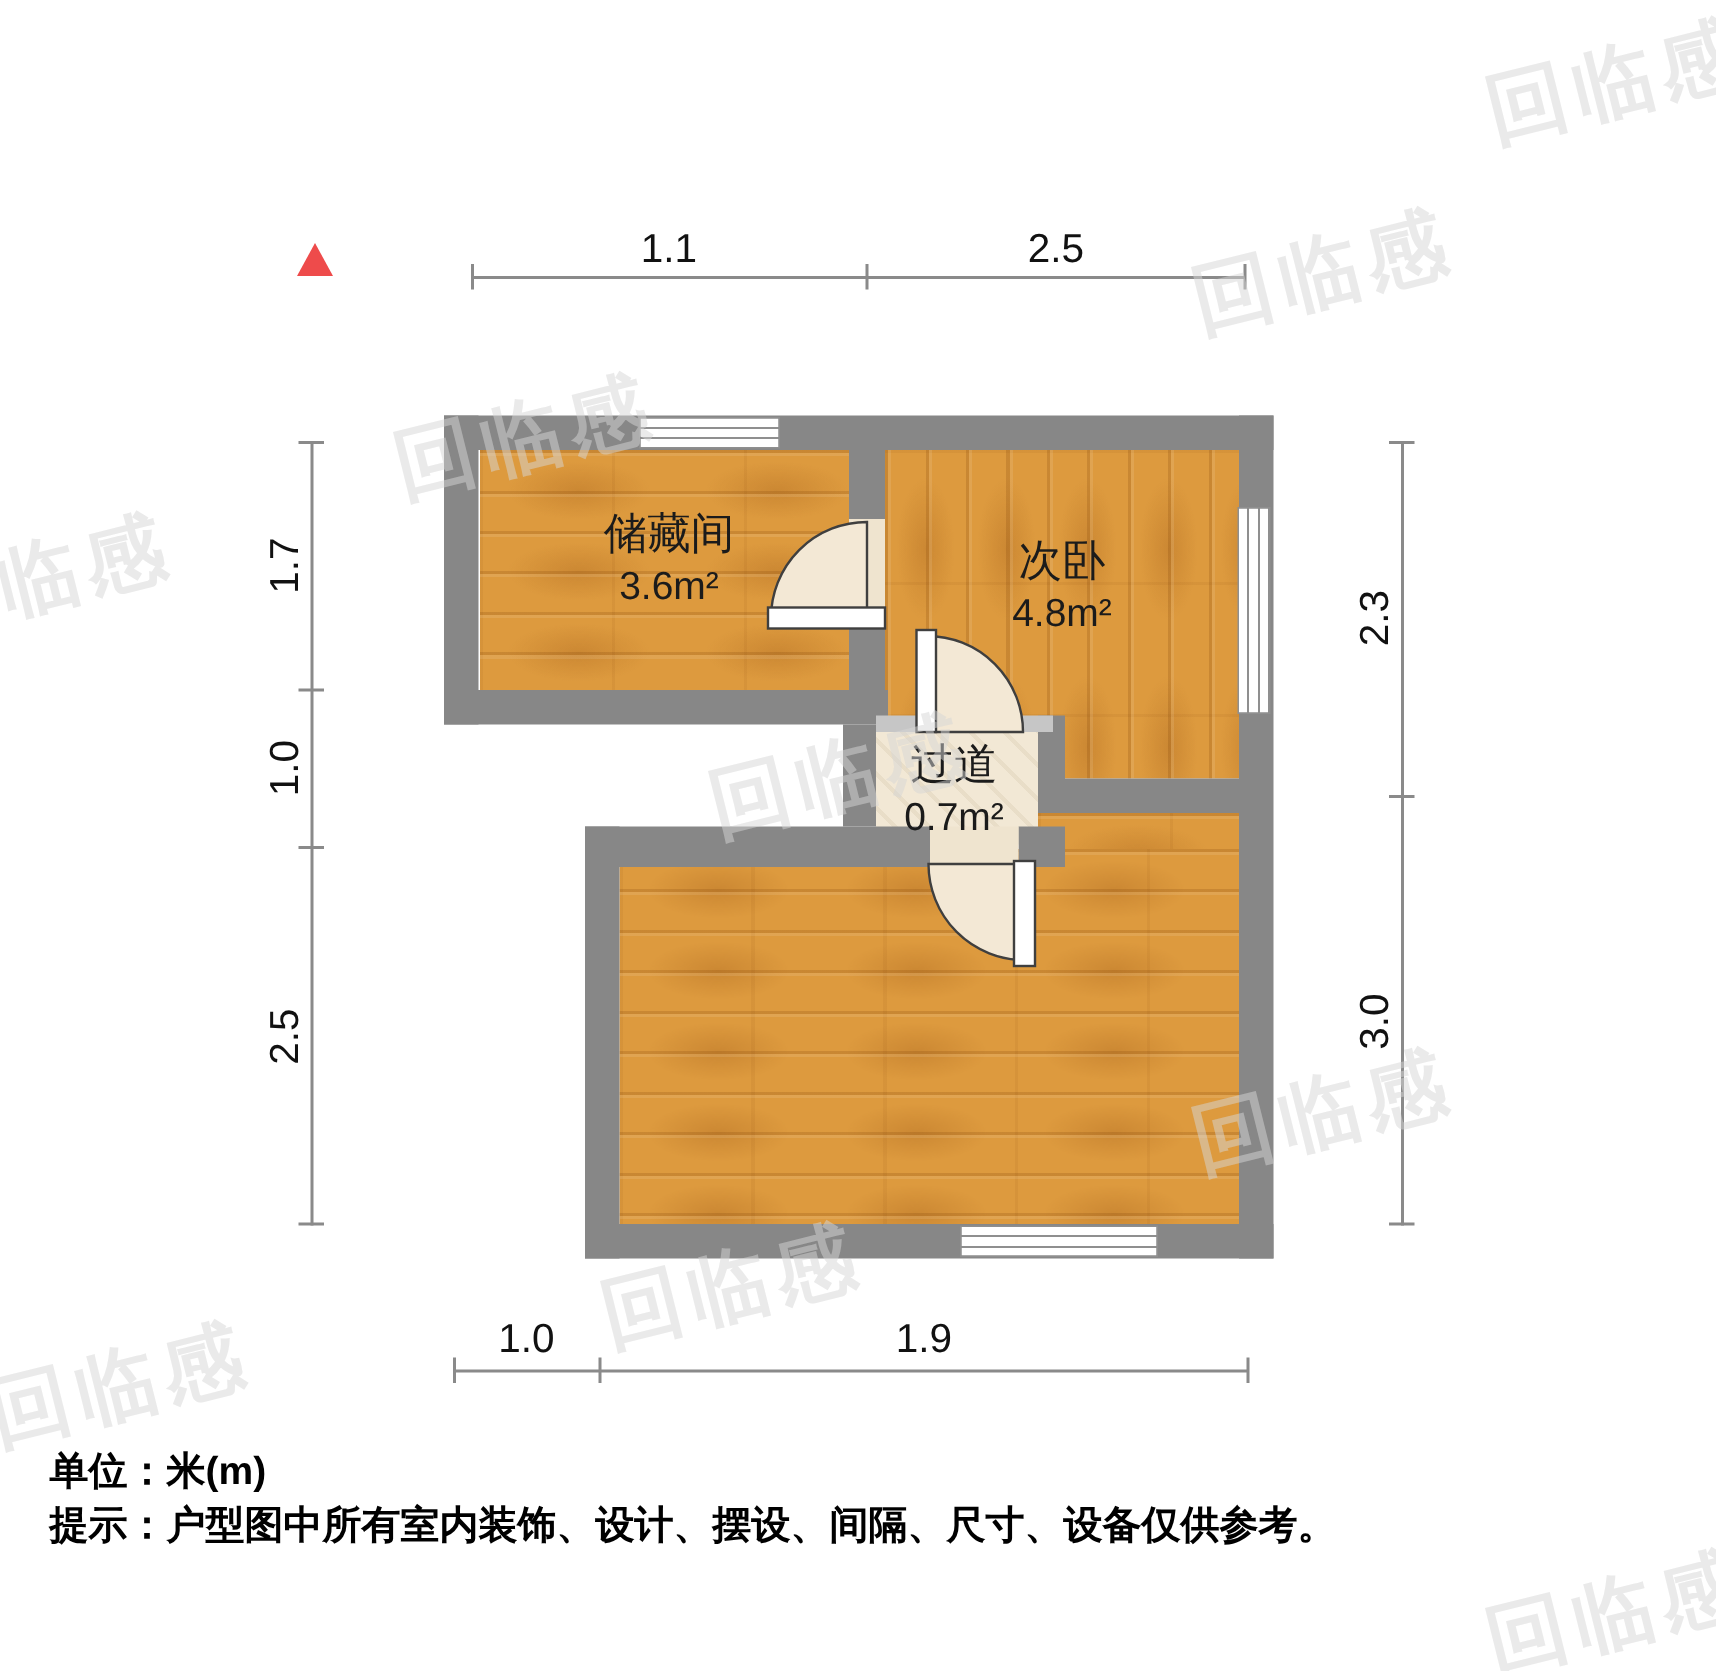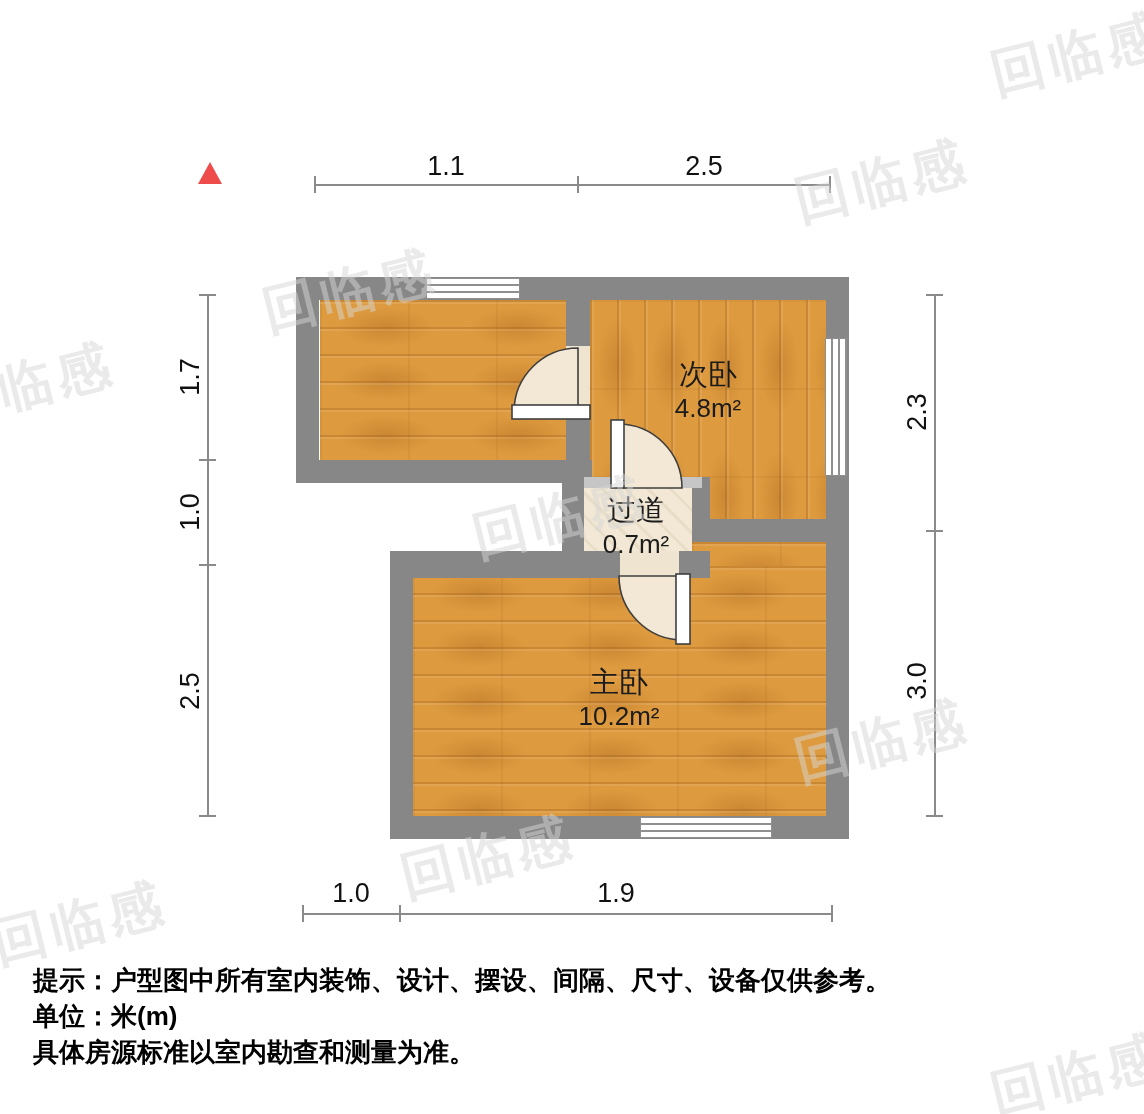--- a/index.html
+++ b/index.html
@@ -117,31 +117,31 @@
 
   <svg class="doors-svg" width="1144" height="1114" viewBox="0 0 1144 1114">
     <path class="door-wedge" d="M 578 412 L 514 412 A 64 64 0 0 1 578 348 Z"></path>
     <rect class="door-leaf" x="512" y="405" width="78" height="14"></rect>
     <path class="door-wedge" d="M 618 488 L 618 424 A 64 64 0 0 1 682 488 Z"></path>
     <rect class="door-leaf" x="611" y="420" width="13" height="68"></rect>
     <path class="door-wedge" d="M 683 576 L 683 640 A 64 64 0 0 1 619 576 Z"></path>
     <rect class="door-leaf" x="676" y="574" width="14" height="70"></rect>
   </svg>
 
+  <div class="room-label" style="left:446px;top:338px;">
+    <div class="room-name">储藏间</div>
+    <div class="room-area">3.6m²</div>
+  </div>
   <div class="room-label" style="left:708px;top:356px;">
     <div class="room-name">次卧</div>
     <div class="room-area">4.8m²</div>
   </div>
   <div class="room-label" style="left:636px;top:492px;">
     <div class="room-name">过道</div>
     <div class="room-area">0.7m²</div>
-  </div>
-  <div class="room-label" style="left:619px;top:664px;">
-    <div class="room-name">主卧</div>
-    <div class="room-area">10.2m²</div>
   </div>
 
   <div class="dim-line" style="left:315px;top:184px;width:515px;height:2px;"></div>
   <div class="dim-tick" style="left:314px;top:176px;width:2px;height:17px;"></div>
   <div class="dim-tick" style="left:577px;top:176px;width:2px;height:17px;"></div>
   <div class="dim-tick" style="left:829px;top:176px;width:2px;height:17px;"></div>
   <div class="dim-label" style="left:446px;top:166px;">1.1</div>
   <div class="dim-label" style="left:704px;top:166px;">2.5</div>
 
   <div class="dim-line" style="left:207px;top:295px;width:2px;height:522px;"></div>
@@ -161,18 +161,17 @@
   <div class="dim-label vert" style="left:917px;top:681px;">3.0</div>
 
   <div class="dim-line" style="left:303px;top:913px;width:529px;height:2px;"></div>
   <div class="dim-tick" style="left:302px;top:905px;width:2px;height:17px;"></div>
   <div class="dim-tick" style="left:399px;top:905px;width:2px;height:17px;"></div>
   <div class="dim-tick" style="left:831px;top:905px;width:2px;height:17px;"></div>
   <div class="dim-label" style="left:351px;top:893px;">1.0</div>
   <div class="dim-label" style="left:616px;top:893px;">1.9</div>
 
   <div class="footer">
+    <div>单位：米(m)</div>
     <div>提示：户型图中所有室内装饰、设计、摆设、间隔、尺寸、设备仅供参考。</div>
-    <div>单位：米(m)</div>
-    <div>具体房源标准以室内勘查和测量为准。</div>
   </div>
 
 </div>
 
 </body></html>

